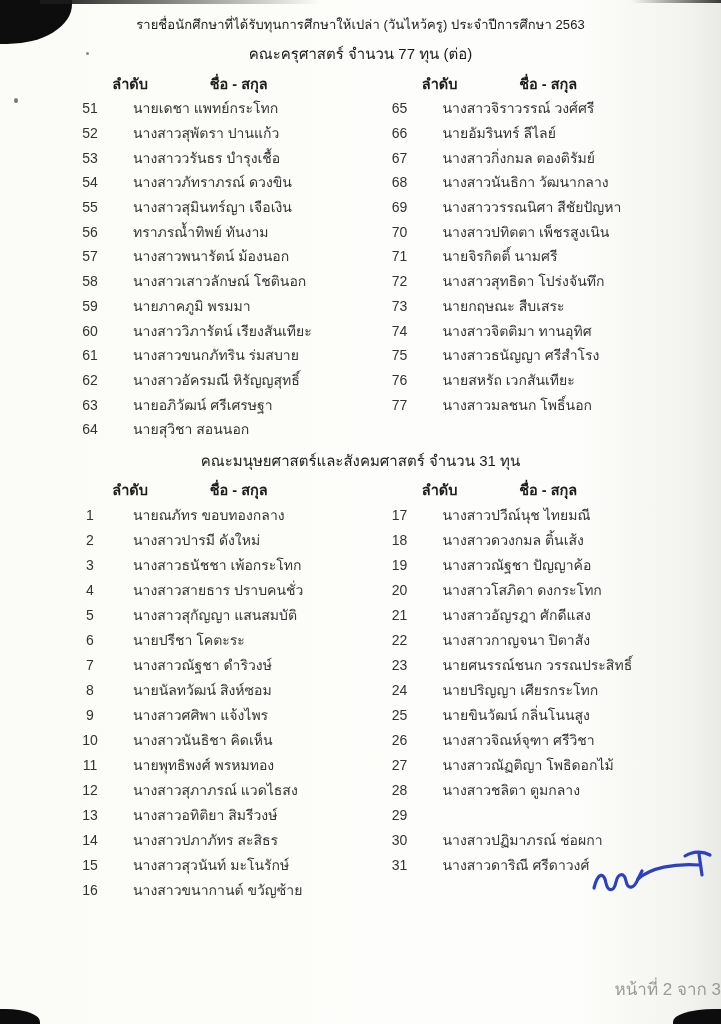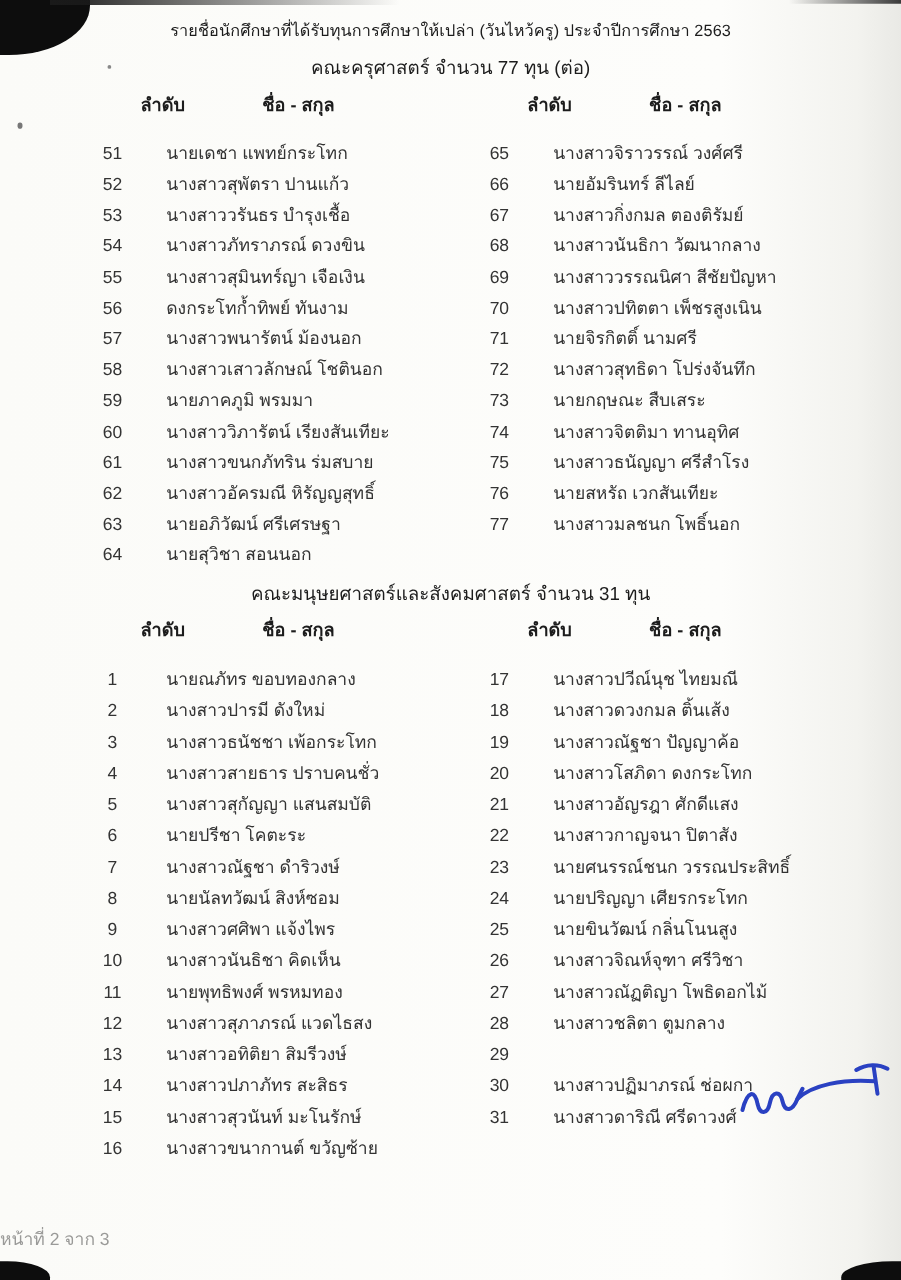--- a/index.html
+++ b/index.html
@@ -29,33 +29,33 @@
   .sec-heading{
     text-align:center;font-size:15px;font-weight:normal;color:#1c1c1c;margin-top:7px;
   }
   .sec2 .sec-heading{}
 
   .table{display:flex;padding:0 42px 0 60px;margin-top:4px;}
   .half{width:50%;}
   .thead{display:flex;height:26px;align-items:center;font-weight:bold;font-size:14.5px;color:#1c1c1c;}
   .no-h{width:88px;text-align:right;flex:0 0 auto;}
   .nm-h{flex:1;text-align:center;padding-right:40px;}
-  .rows{display:block;margin-top:14px;}
+  .rows{display:block;}
   .row{display:flex;align-items:center;font-size:14px;color:#333;}
   .sec1 .row{height:24.7px;}
   .sec2 .row{height:25px;}
   .row .no{width:60px;text-align:center;flex:0 0 auto;}
   .row .nm{flex:1;padding-left:13px;white-space:nowrap;}
 
   .signature{position:absolute;left:586px;top:848px;width:155px;height:52px;}
   .signature path{fill:none;stroke-width:3.2;stroke-linecap:round;stroke-linejoin:round;}
 
   .footer{
     position:absolute;bottom:22px;left:0;width:100%;
-    text-align:left;font-size:14px;color:#9a9a98;
+    text-align:right;font-size:17px;color:#9a9a98;
   }
 </style>
 </head>
 <body>
 
 <div class="page">
 
   <div class="corner-tl"></div>
   <div class="edge-top"></div>
   <div class="edge-top-right"></div>
@@ -90,21 +90,21 @@
             <div class="row">
               <span class="no">54</span>
               <span class="nm">นางสาวภัทราภรณ์ ดวงขิน</span>
             </div>
             <div class="row">
               <span class="no">55</span>
               <span class="nm">นางสาวสุมินทร์ญา เจือเงิน</span>
             </div>
             <div class="row">
               <span class="no">56</span>
-              <span class="nm">ดงกระโทก้ำทิพย์  ทันงาม</span>
+              <span class="nm">ทราภรณ้ำทิพย์  ทันงาม</span>
             </div>
             <div class="row">
               <span class="no">57</span>
               <span class="nm">นางสาวพนารัตน์ ม้องนอก</span>
             </div>
             <div class="row">
               <span class="no">58</span>
               <span class="nm">นางสาวเสาวลักษณ์ โชตินอก</span>
             </div>
             <div class="row">

